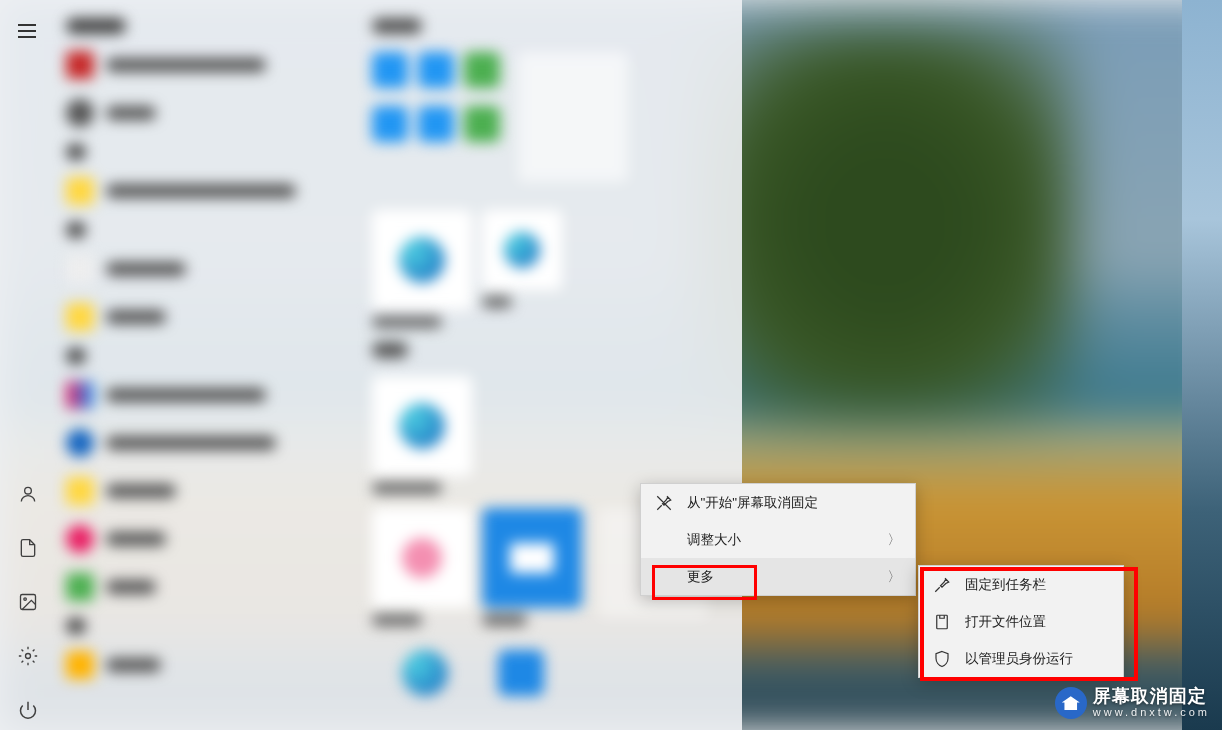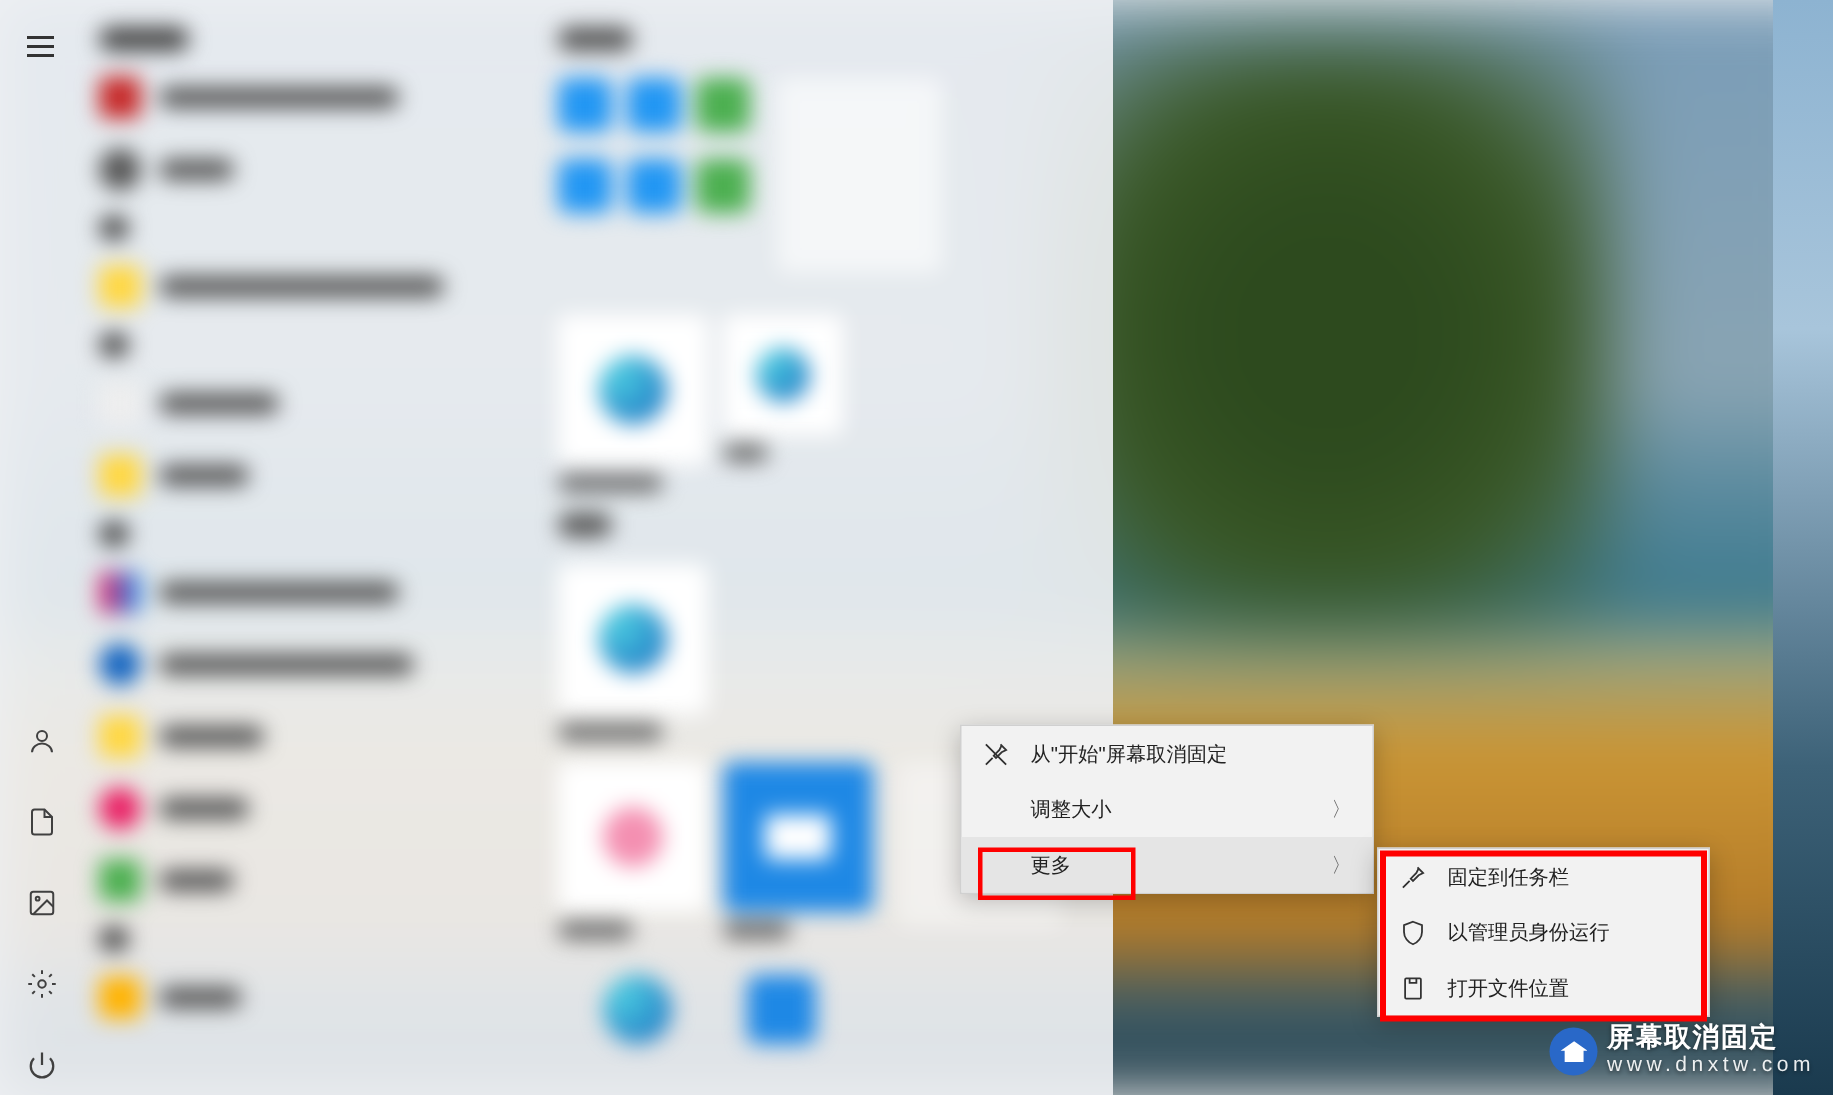--- a/index.html
+++ b/index.html
@@ -64,38 +64,38 @@
     .ctx-icon-slot { width: 18px; height: 18px; display: flex; align-items: center; justify-content: center; color: #333; flex-shrink: 0; }
     .ctx-label { flex: 1; }
     .ctx-chevron { color: #666; }
     
     .red-box-1 {
       position: absolute; top: 565px; left: 652px; width: 105px; height: 35px;
       border: 3px solid #ff0000; pointer-events: none;
     }
     
     .submenu {
-      position: absolute; top: 565px; left: 918px; width: 222px;
+      position: absolute; top: 565px; left: 918px; width: 206px;
       background: #f2f2f2; box-shadow: 0 4px 16px rgba(0,0,0,0.25);
       border: 1px solid #d0d0d0;
     }
     .red-box-2 {
       position: absolute; top: 567px; left: 920px; width: 218px; height: 114px;
       border: 4px solid #ff0000; pointer-events: none;
     }
     
     .watermark {
       position: absolute; bottom: 10px; right: 12px; display: flex; align-items: center; gap: 6px;
       color: #fff; text-shadow: 0 1px 3px rgba(0,0,0,0.5);
     }
     .wm-logo { width: 32px; height: 32px; background: #2968c8; border-radius: 50%; display: flex; align-items: center; justify-content: center; position: relative; }
     .wm-logo::before { content: ''; width: 18px; height: 14px; background: #fff; clip-path: polygon(50% 0, 100% 45%, 85% 45%, 85% 100%, 15% 100%, 15% 45%, 0 45%); }
     .wm-text { display: flex; flex-direction: column; }
     .wm-cn { font-size: 18px; font-weight: 700; letter-spacing: 1px; line-height: 1; }
-    .wm-en { font-size: 14px; letter-spacing: 3px; opacity: 0.9; line-height: 1.4; }
+    .wm-en { font-size: 11px; letter-spacing: 3px; opacity: 0.9; line-height: 1.4; }
     
     svg { width: 100%; height: 100%; }
   </style>
 </head>
 <body>
 
 <div class="desktop-bg"></div>
 <div class="sky-bar"></div>
 
 <div class="start-menu">
@@ -268,34 +268,34 @@
     <span class="ctx-icon-slot">
         <svg viewBox="0 0 24 24" fill="none" stroke="currentColor" stroke-width="1.6">
           <path d="M16 3l5 5-4 2-5 5-2-2 5-5 2-4zM9 15l-6 6"></path>
         </svg>
       </span>
     <span class="ctx-label">固定到任务栏</span>
   </div>
   <div class="ctx-item">
     <span class="ctx-icon-slot">
         <svg viewBox="0 0 24 24" fill="none" stroke="currentColor" stroke-width="1.6">
-          <path d="M12 2l8 3v6c0 5-3.5 9.5-8 11-4.5-1.5-8-6-8-11V5l8-3z"></path>
-        </svg>
-      </span>
-    <span class="ctx-label">以管理员身份运行</span>
-  </div>
-  <div class="ctx-item">
-    <span class="ctx-icon-slot">
-        <svg viewBox="0 0 24 24" fill="none" stroke="currentColor" stroke-width="1.6">
           <rect x="5" y="3" width="14" height="18" rx="1"></rect>
           <path d="M9 3v4h6V3"></path>
         </svg>
       </span>
     <span class="ctx-label">打开文件位置</span>
   </div>
+  <div class="ctx-item">
+    <span class="ctx-icon-slot">
+        <svg viewBox="0 0 24 24" fill="none" stroke="currentColor" stroke-width="1.6">
+          <path d="M12 2l8 3v6c0 5-3.5 9.5-8 11-4.5-1.5-8-6-8-11V5l8-3z"></path>
+        </svg>
+      </span>
+    <span class="ctx-label">以管理员身份运行</span>
+  </div>
 </div>
 
 <div class="red-box-1"></div>
 <div class="red-box-2"></div>
 
 <div class="watermark">
   <div class="wm-logo"></div>
   <div class="wm-text">
     <span class="wm-cn">屏幕取消固定</span>
     <span class="wm-en">www.dnxtw.com</span>

